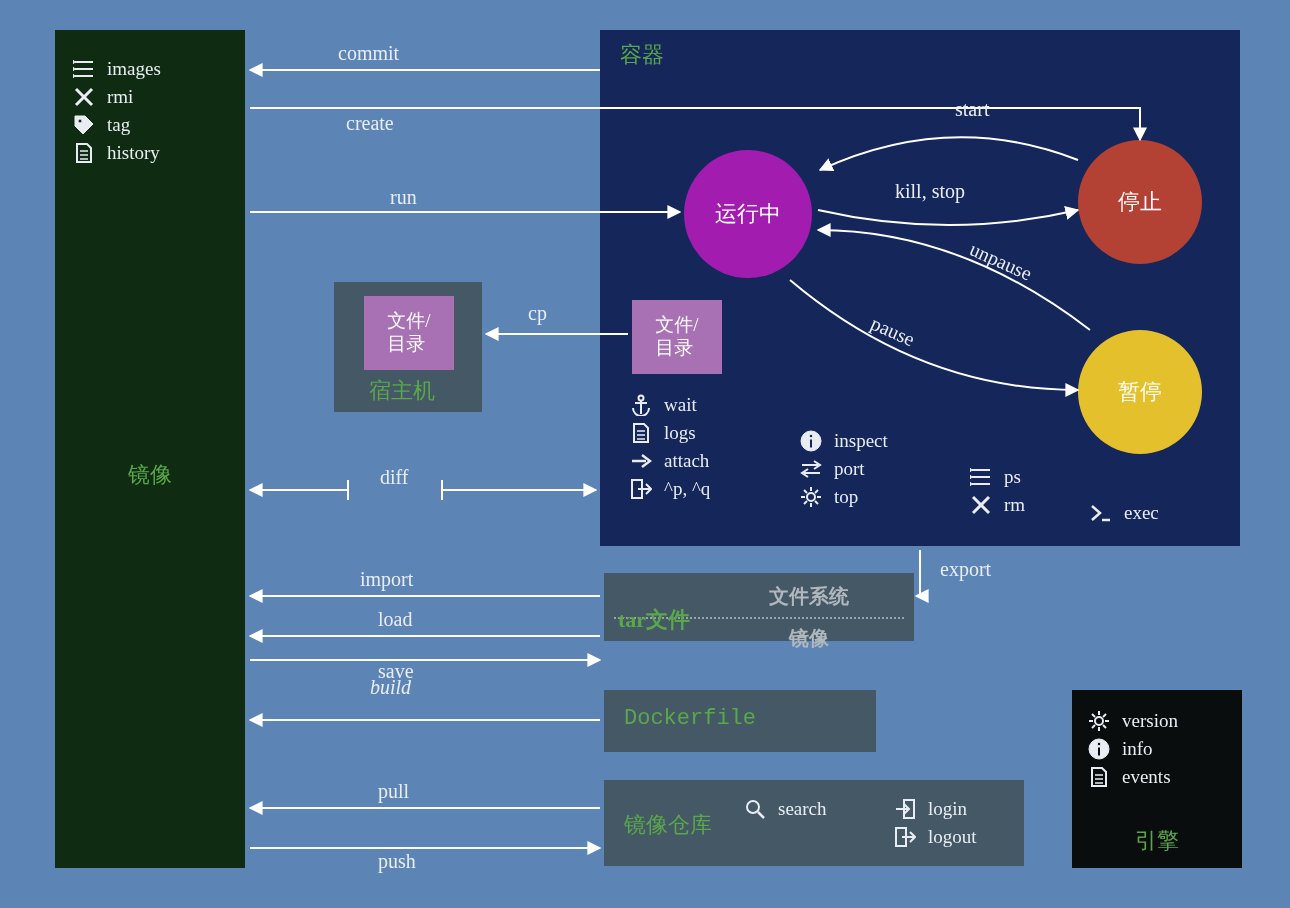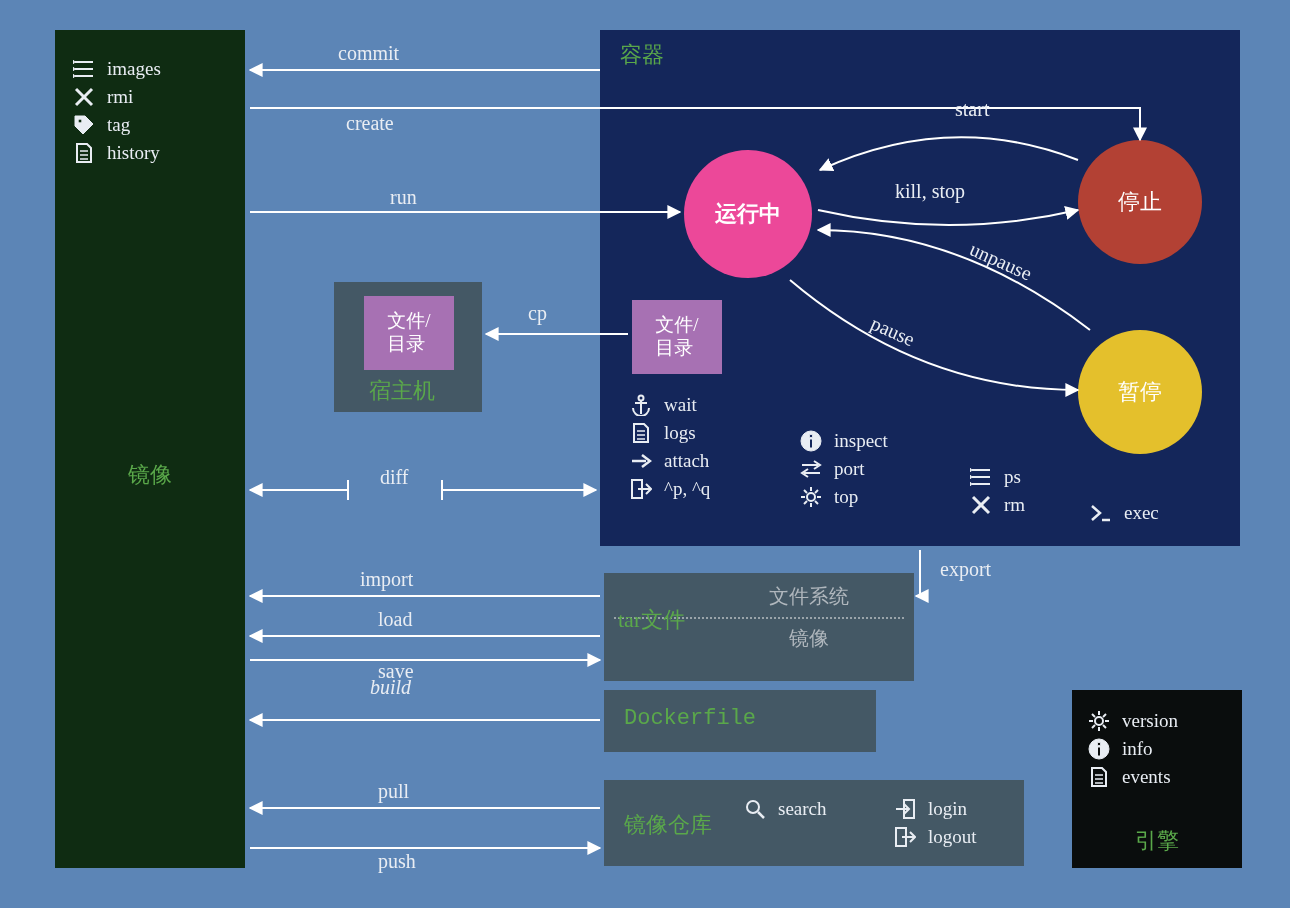--- a/index.html
+++ b/index.html
@@ -21,21 +21,21 @@
   }
   .panel-host{background:#445865;}
   .panel-box{background:#445865;color:#b0b7bd;}
   .panel-engine{background:#0a0d0d;color:#fff;}
   .title-green{color:#5aa84a;font-size:22px;}
   .circle{
     border-radius:50%;
     display:flex;align-items:center;justify-content:center;
     color:#fff;font-size:22px;
   }
-  .circle-running{background:#ec4899;font-weight:bold;}
+  .circle-running{background:#a21caf;}
   .circle-stopped{background:#b34134;}
   .circle-paused{background:#e4c02c;}
   .file-tile{
     background:#a771b3;color:#fff;
     display:flex;align-items:center;justify-content:center;
     font-size:19px;line-height:1.2;
     padding:4px 2px;
   }
   .item{
     display:flex;align-items:center;gap:12px;
@@ -256,21 +256,21 @@
       </div>
   </div>
 </div>
 
 <div class="box panel-host" style="left:334px;top:282px;width:148px;height:130px;">
   <div class="file-tile box" style="left:30px;top:14px;width:86px;height:66px;white-space:pre;"><span>文件/
 目录</span></div>
   <div class="title-green" style="position:absolute;left:35px;bottom:6px;">宿主机</div>
 </div>
 
-<div class="box panel-box" style="left:604px;top:573px;width:310px;height:108px;">
+<div class="box panel-box" style="left:604px;top:573px;width:310px;height:68px;font-weight:bold;">
   <div class="grey-tar-label" style="position:absolute;left:165px;top:10px;">文件系统</div>
   <div style="position:absolute;left:10px;right:10px;top:44px;border-top:2px dotted #9aa4aa;"></div>
   <div class="title-green" style="position:absolute;left:14px;top:32px;">tar文件</div>
   <div class="grey-tar-label" style="position:absolute;left:185px;top:52px;">镜像</div>
 </div>
 
 <div class="box panel-box" style="left:604px;top:690px;width:272px;height:62px;font-family:Liberation Mono, monospace;">
   <div class="title-green" style="position:absolute;left:20px;top:16px;">Dockerfile</div>
 </div>
 

